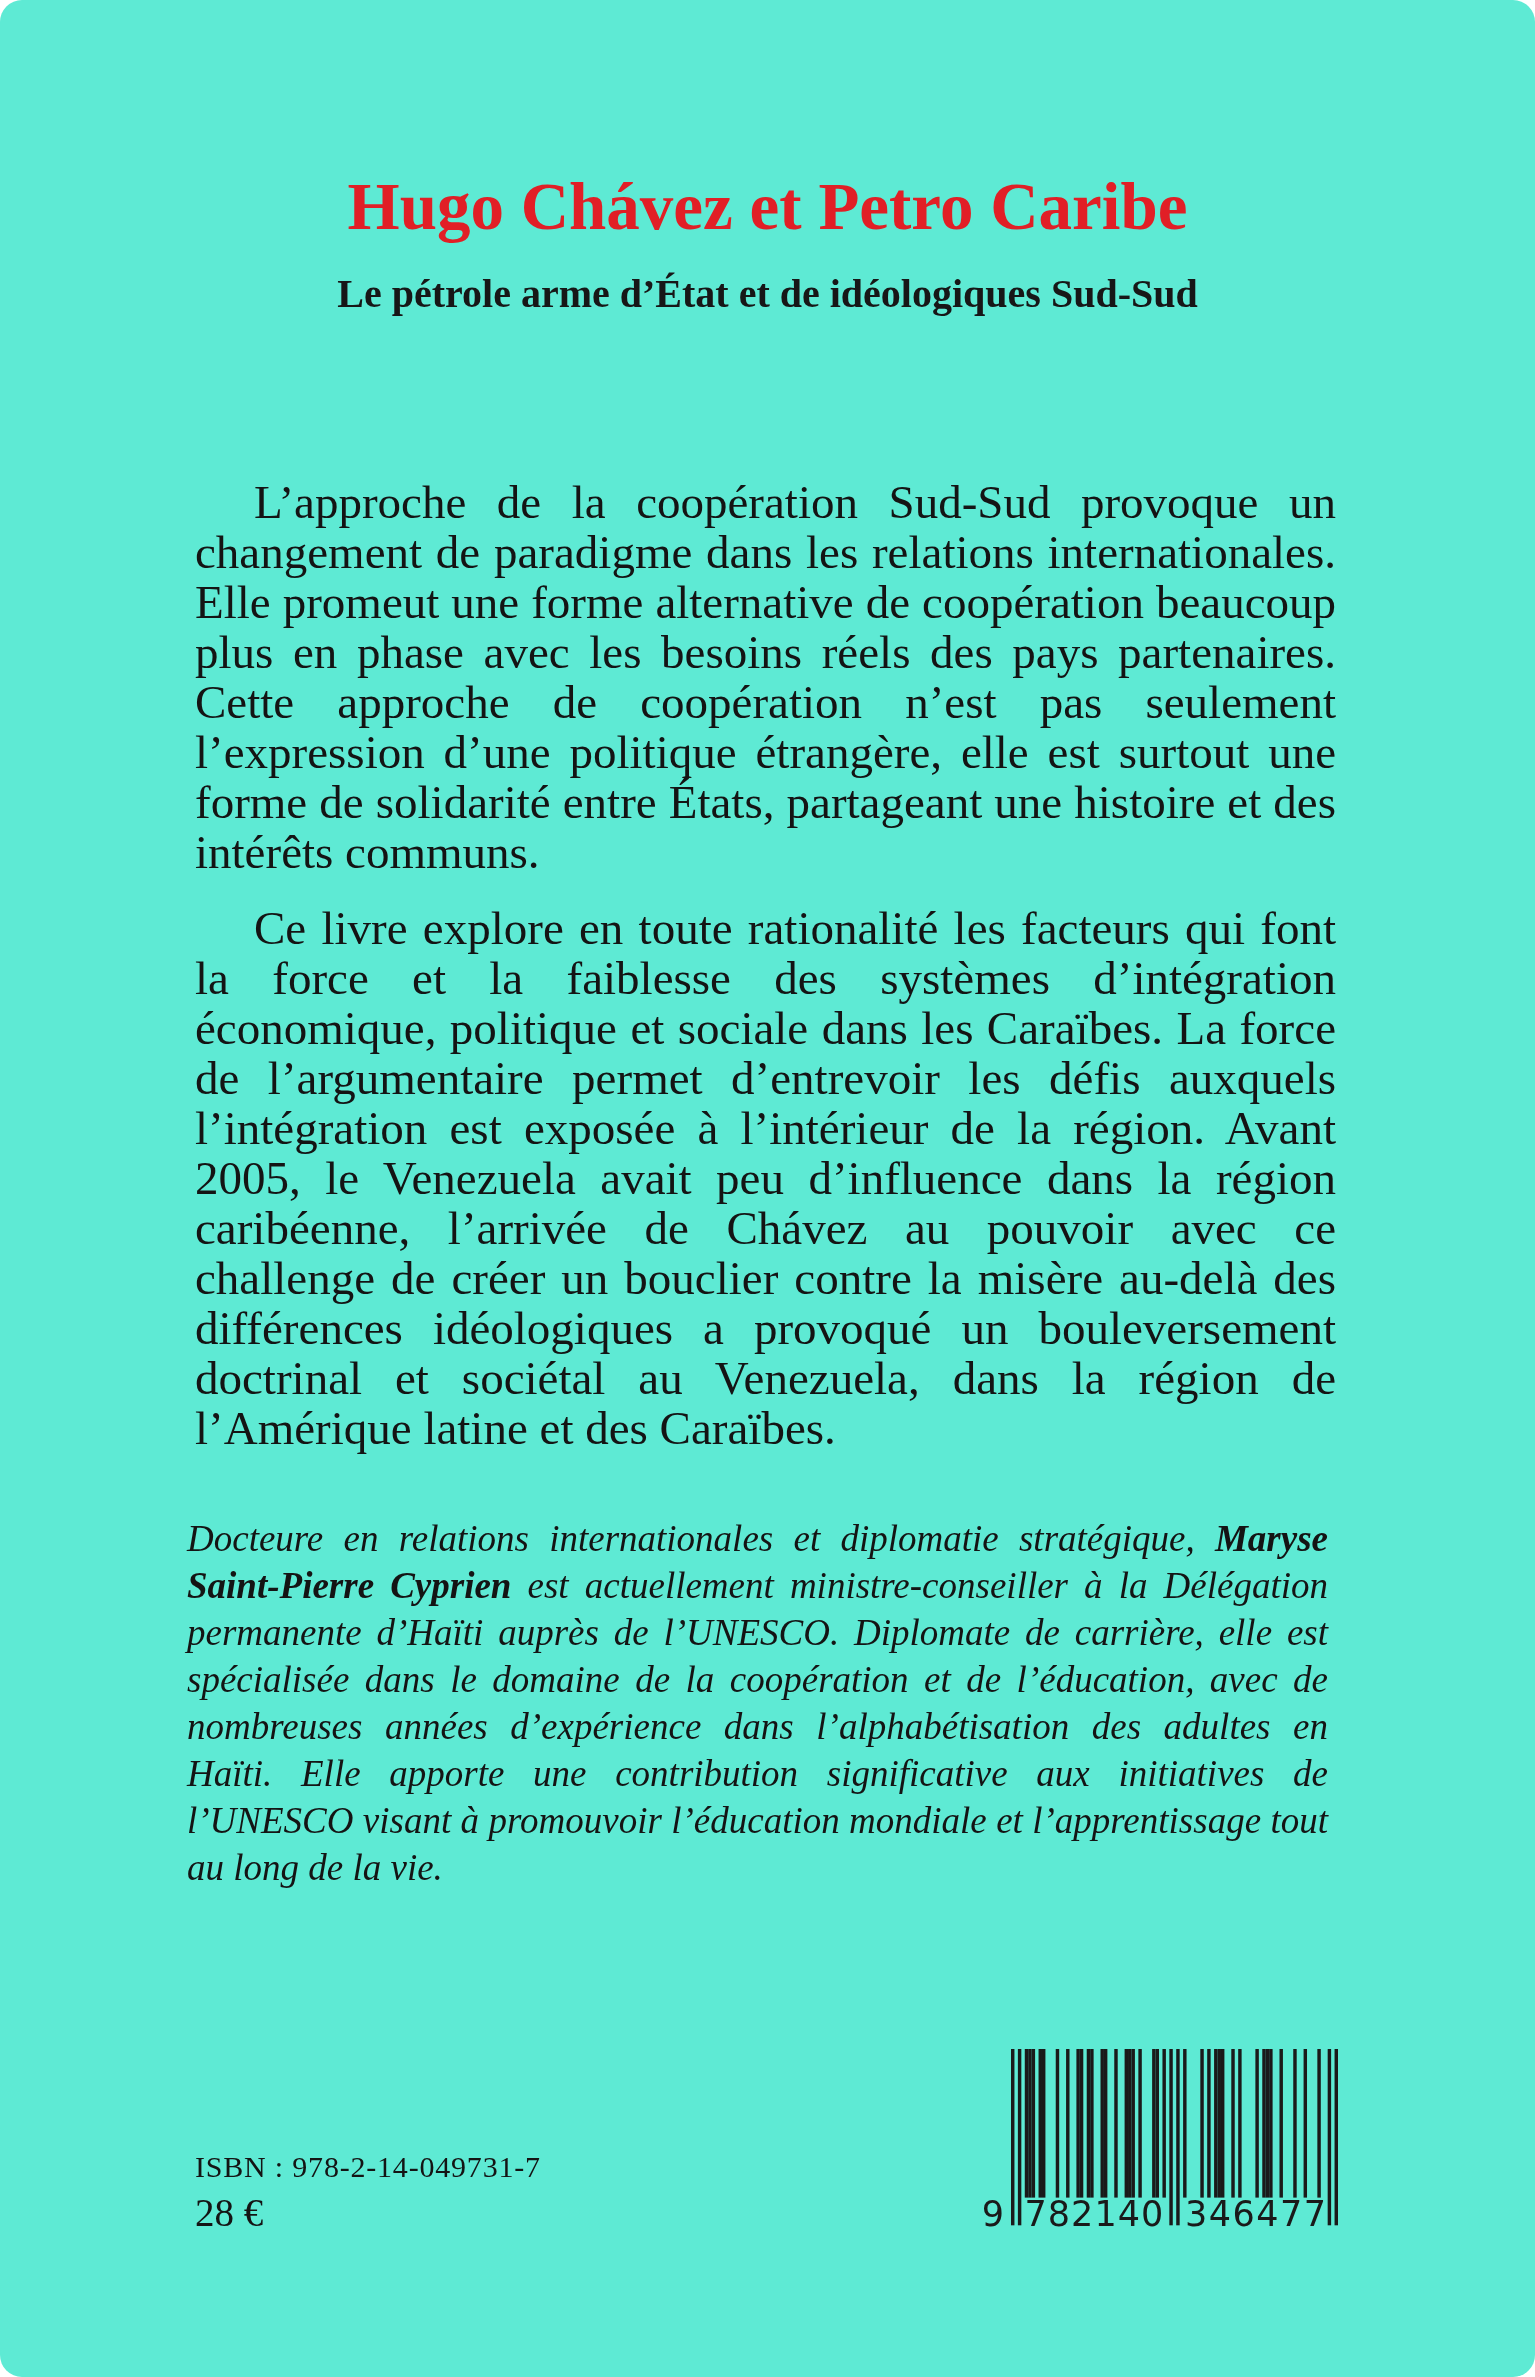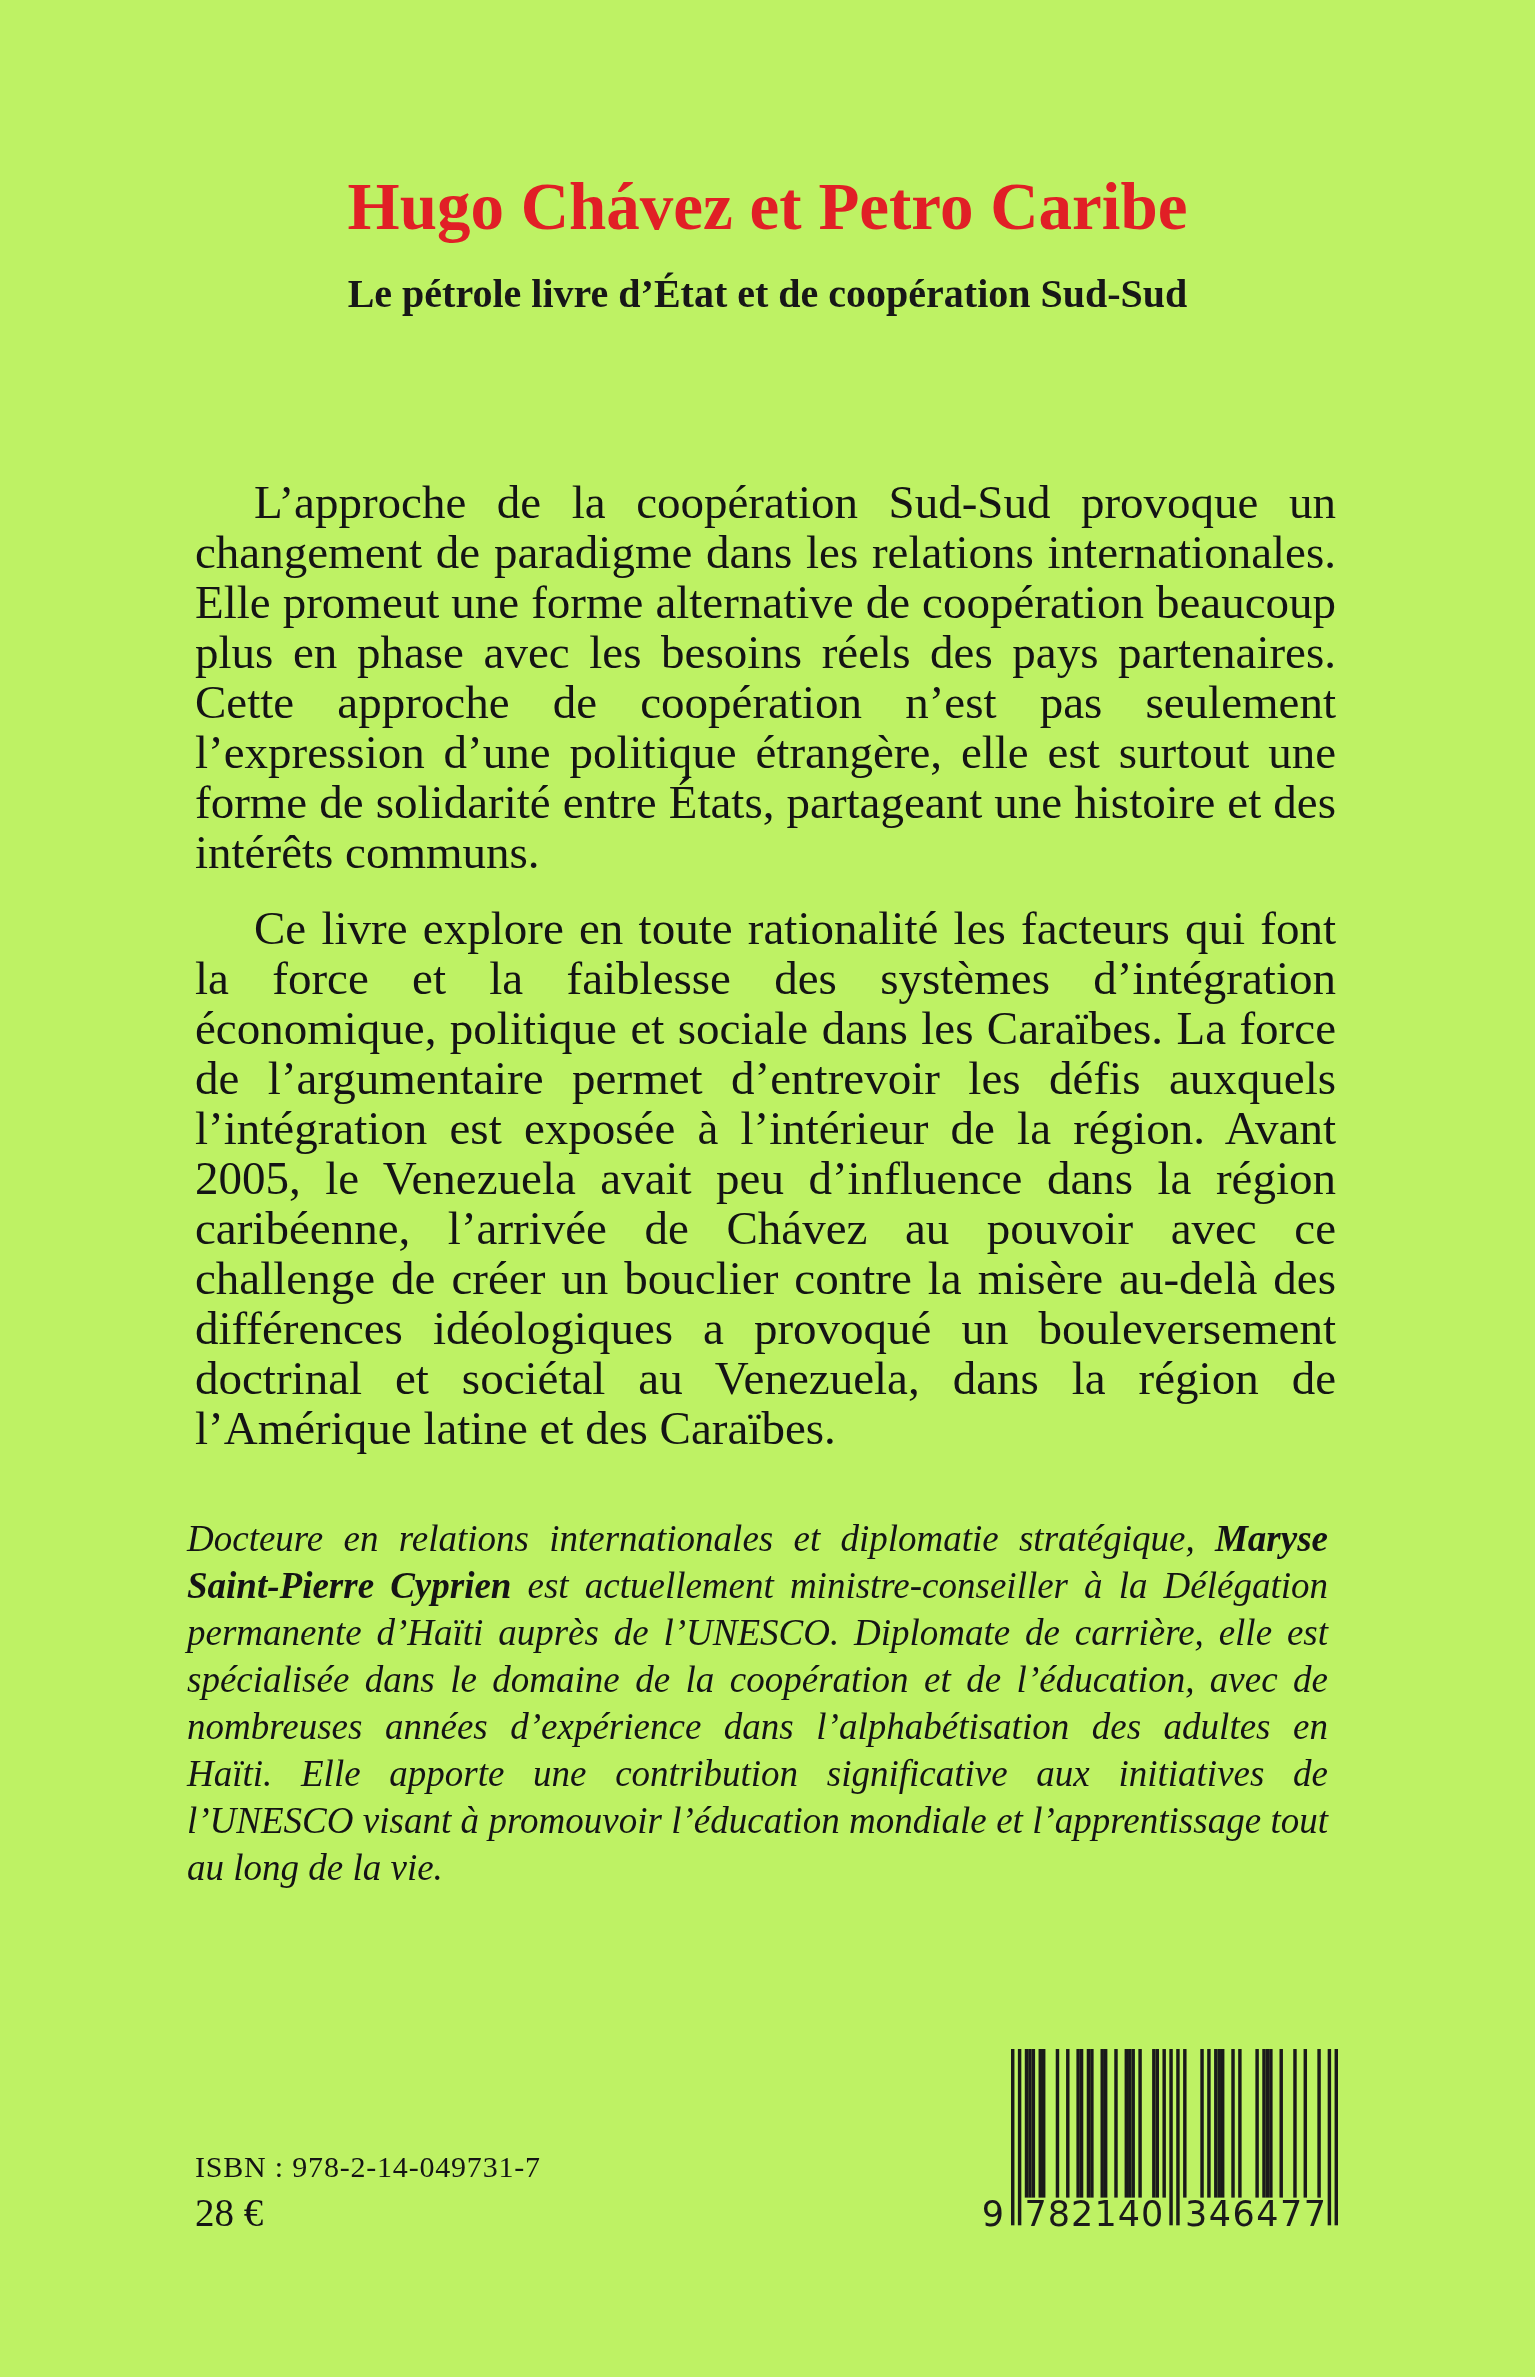--- a/index.html
+++ b/index.html
@@ -4,21 +4,21 @@
 <style>
   html, body { margin: 0; padding: 0; }
   body {
     width: 1535px; height: 2377px;
     background: #ffffff;
     font-family: "Liberation Serif", serif;
     color: #141414;
     position: relative;
     overflow: hidden;
   }
-  .page { position: absolute; inset: 0; background: #bef264; }
+  .page { position: absolute; inset: 0; background: #5eead4; border-radius: 22px; }
 
   .book-title {
     position: absolute; top: 124px; left: 0; width: 100%;
     text-align: center;
     font-size: 67px; font-weight: 700; line-height: 74px;
     letter-spacing: 0px;
   }
   .book-subtitle {
     position: absolute; top: 237px; left: 0; width: 100%;
     text-align: center;
@@ -73,21 +73,21 @@
   .digit-left   { left: 13.4px;  width: 139px; }
   .digit-right  { left: 174px; width: 141px; }
 </style>
 </head>
 <body>
 
 <div class="page">
 
   <h1 class="book-title" style="color: rgb(225, 31, 38);">Hugo Chávez et Petro Caribe</h1>
 
-  <h2 class="book-subtitle">Le pétrole livre d’État et de coopération Sud-Sud</h2>
+  <h2 class="book-subtitle">Le pétrole arme d’État et de idéologiques Sud-Sud</h2>
 
   <div class="synopsis">
     <p>L’approche de la coopération Sud-Sud provoque un changement de paradigme dans les relations internationales. Elle promeut une forme alternative de coopération beaucoup plus en phase avec les besoins réels des pays partenaires. Cette approche de coopération n’est pas seulement l’expression d’une politique étrangère, elle est surtout une forme de solidarité entre États, partageant une histoire et des intérêts communs.</p>
     <p>Ce livre explore en toute rationalité les facteurs qui font la force et la faiblesse des systèmes d’intégration économique, politique et sociale dans les Caraïbes. La force de l’argumentaire permet d’entrevoir les défis auxquels l’intégration est exposée à l’intérieur de la région. Avant 2005, le Venezuela avait peu d’influence dans la région caribéenne, l’arrivée de Chávez au pouvoir avec ce challenge de créer un bouclier contre la misère au-delà des différences idéologiques a provoqué un bouleversement doctrinal et sociétal au Venezuela, dans la région de l’Amérique latine et des Caraïbes.</p>
   </div>
 
   <p class="author-bio"><span>Docteure en relations internationales et diplomatie stratégique, </span><span class="author-name">Maryse Saint-Pierre Cyprien</span><span> est actuellement ministre-conseiller à la Délégation permanente d’Haïti auprès de l’UNESCO. Diplomate de carrière, elle est spécialisée dans le domaine de la coopération et de l’éducation, avec de nombreuses années d’expérience dans l’alphabétisation des adultes en Haïti. Elle apporte une contribution significative aux initiatives de l’UNESCO visant à promouvoir l’éducation mondiale et l’apprentissage tout au long de la vie.</span></p>
 
   <div class="isbn-line">ISBN : 978-2-14-049731-7</div>
 

